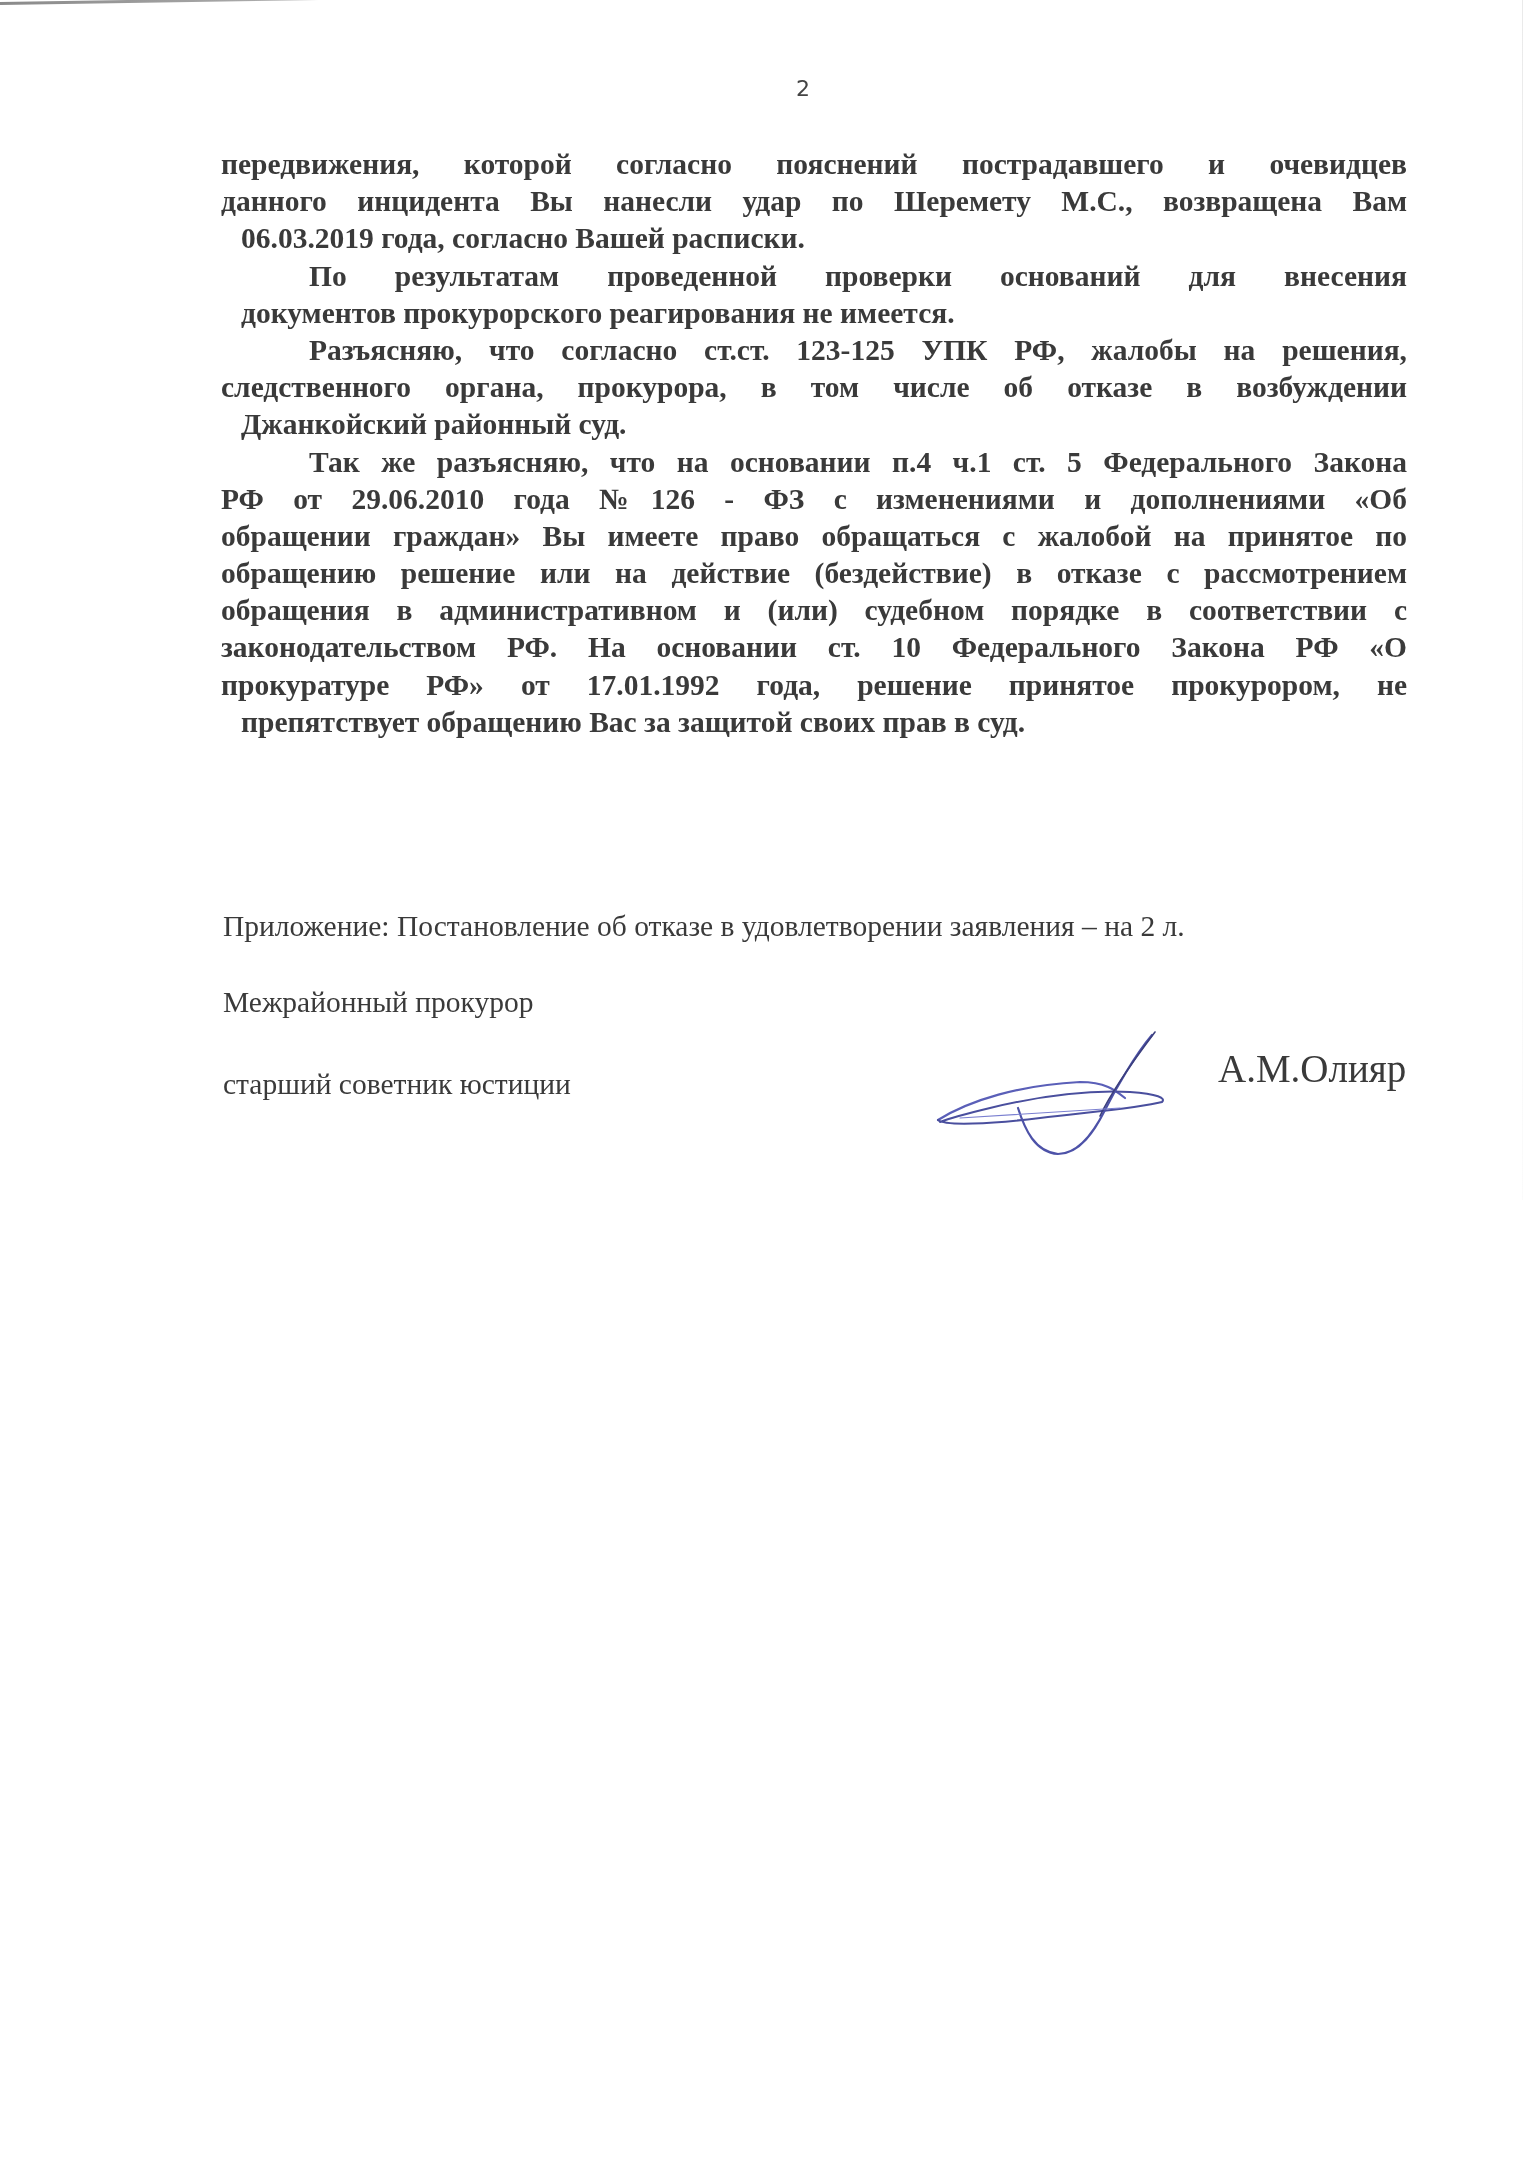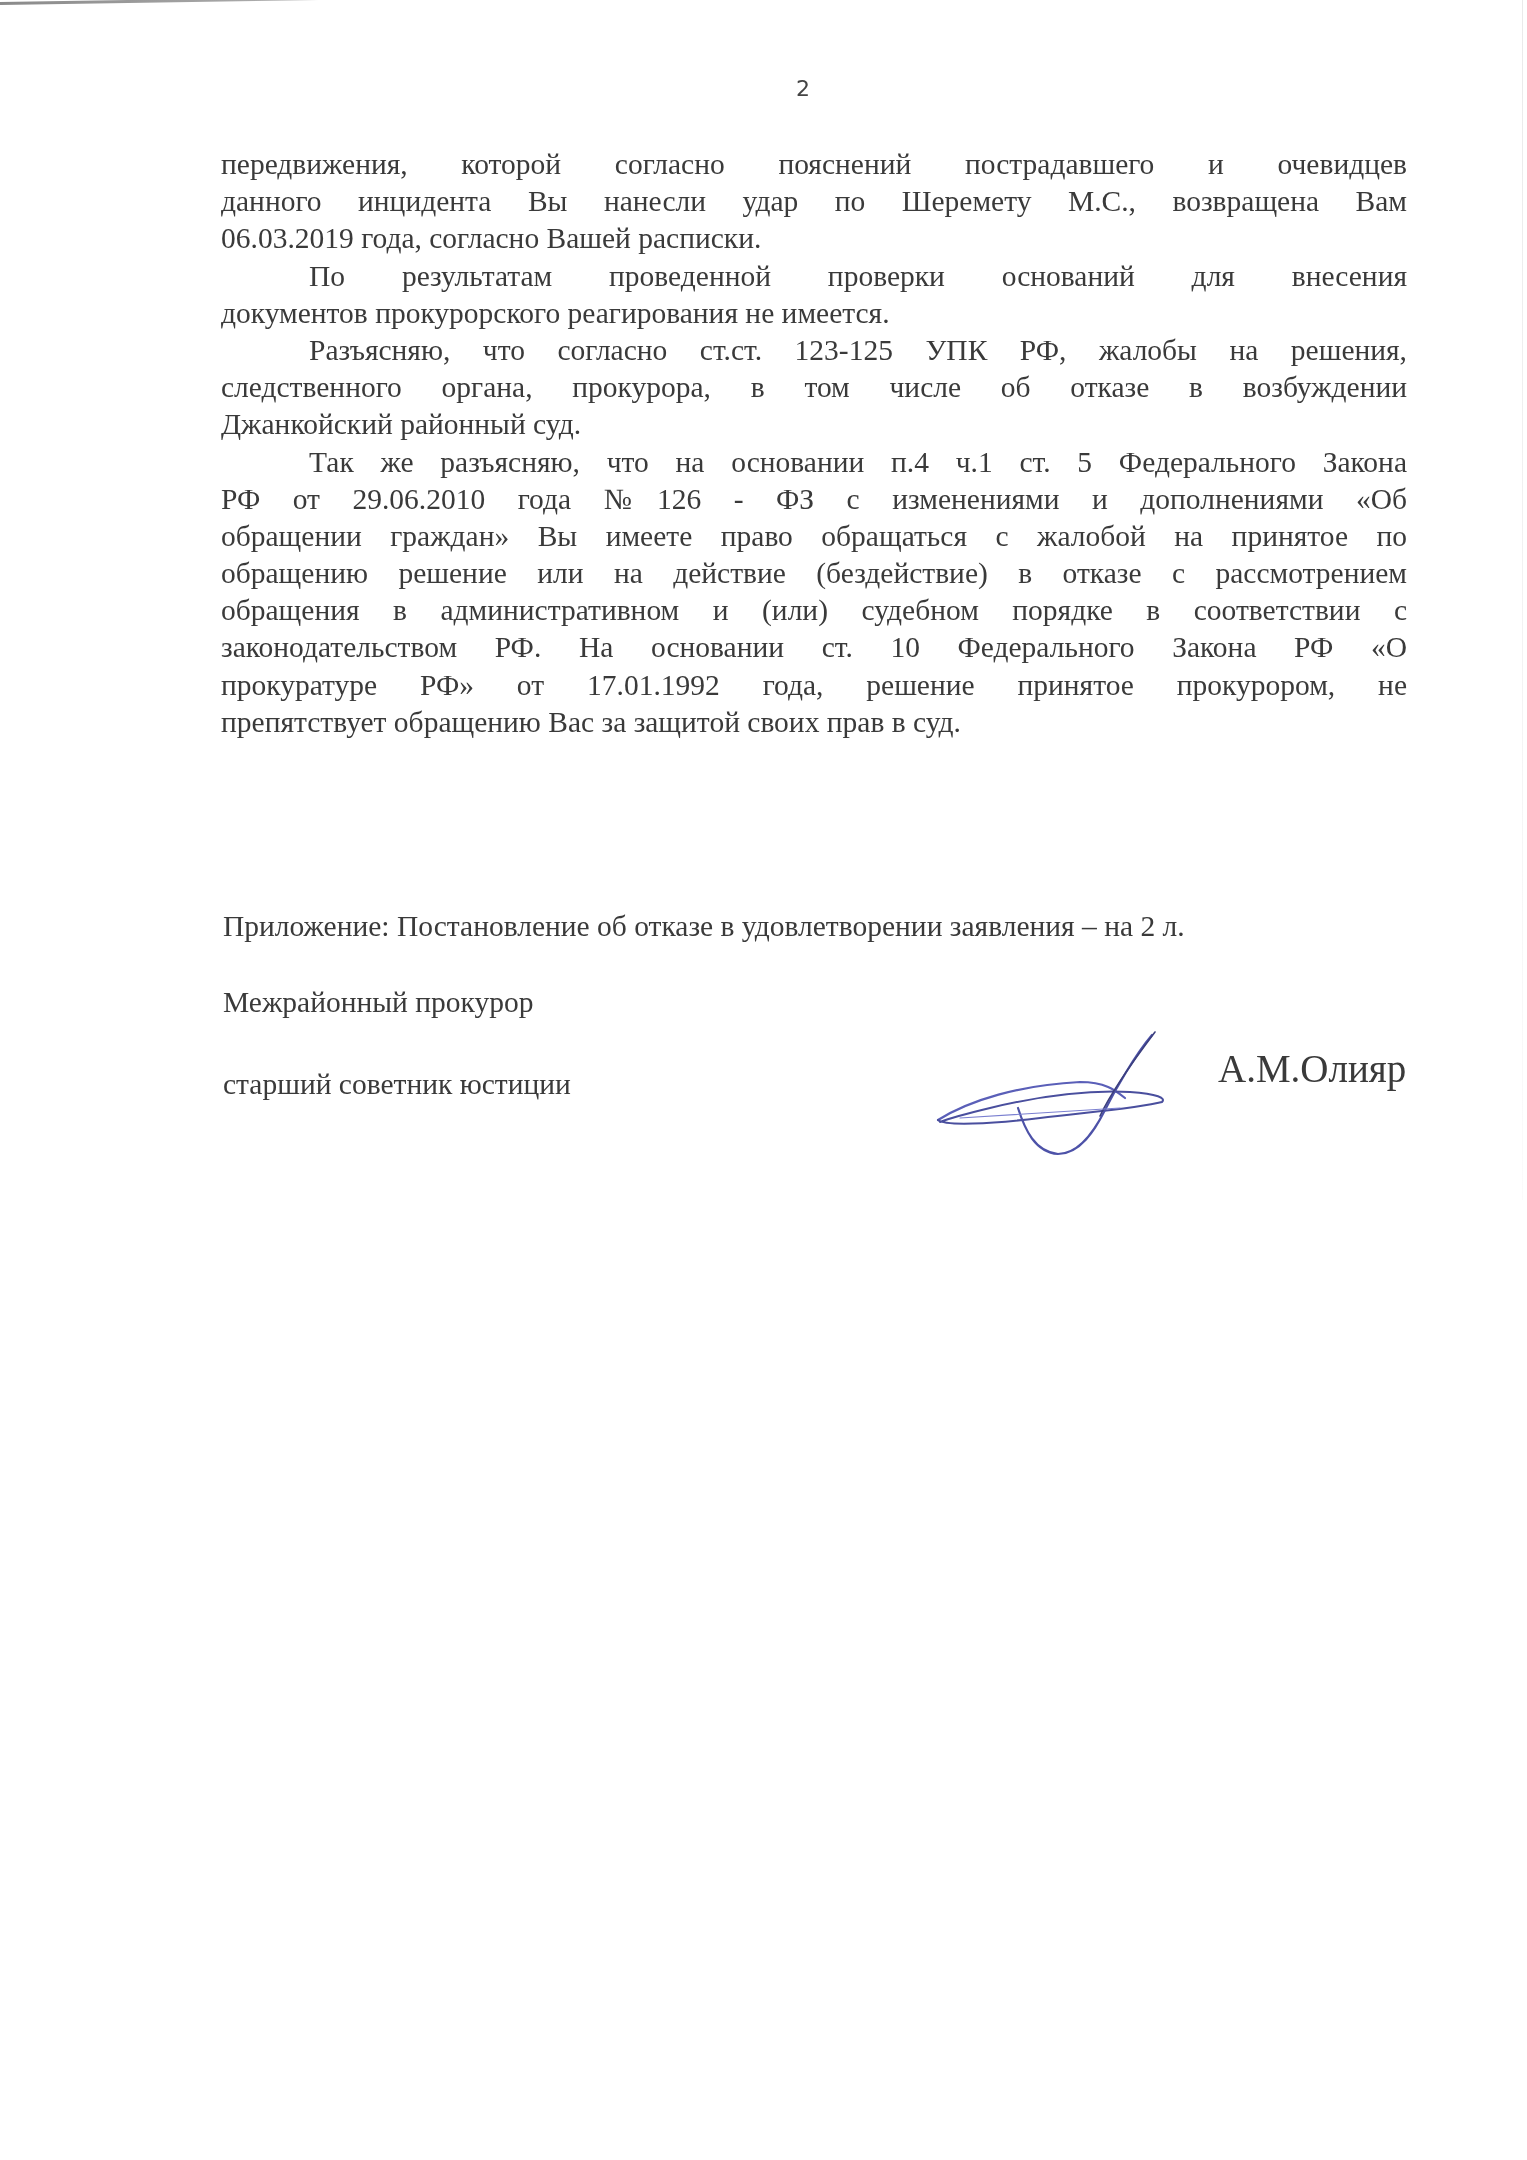--- a/index.html
+++ b/index.html
@@ -49,23 +49,25 @@
       font-size: 29.5px;
       line-height: 37.2px;
     }
     .line {
       display: block;
       text-align: justify;
       text-align-last: justify;
       white-space: nowrap;
       height: 37.2px;
       overflow: visible;
+      font-weight: bold;
     }
     .line.last {
       text-align-last: left;
+      margin-left: 20px;
     }
     .line.indent {
       padding-left: 88px;
     }
     .line .ln {
       display: inline-block;
       width: 100%;
       text-align: justify;
       text-align-last: justify;
       white-space: normal;

